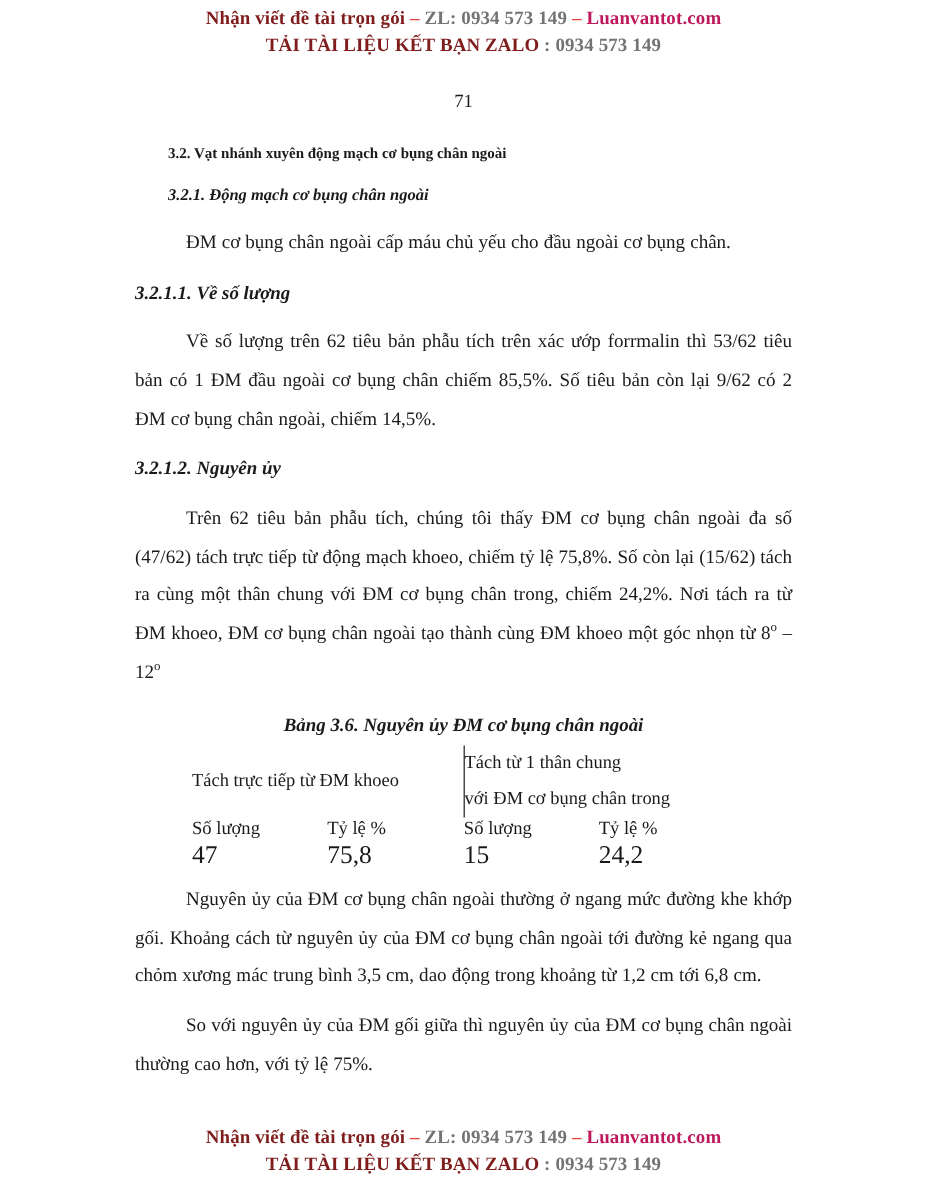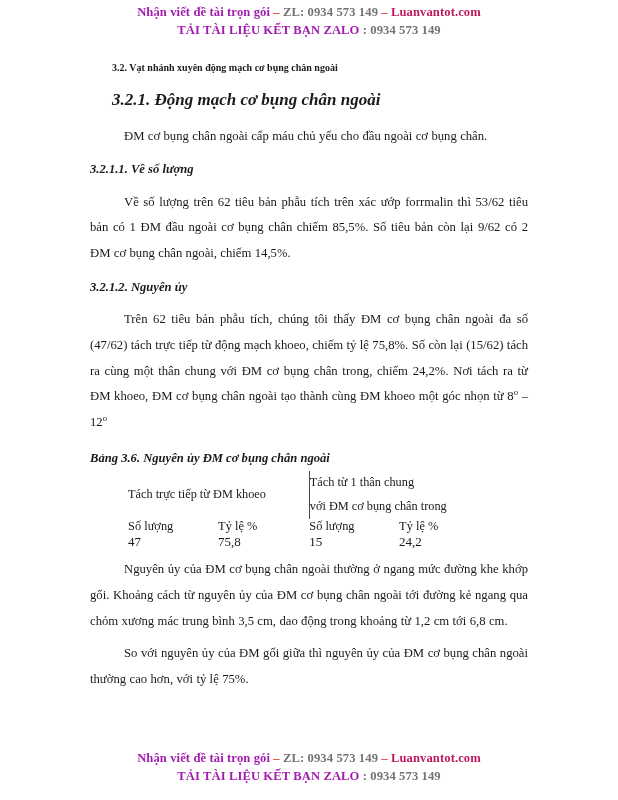--- a/index.html
+++ b/index.html
@@ -34,21 +34,21 @@
   .promo-top {
     padding-top: 4px;
   }
   .promo-line {
     white-space: nowrap;
     font-size: 12.6px;
   }
   .promo-line.second {
     font-size: 12.6px;
   }
-  .c-red   { color: #a21caf; margin-top: 23px; }
+  .c-red   { color: #7f1d1d; margin-top: 23px; }
   .c-blue  { color: #737373; }
   .c-green { color: #be185d; }
   .c-dash  { color: #e8453c; }
 
   
   .page-number {
     text-align: center;
     font-size: 12.5px;
     margin-top: 20px;
     color: #1a1a1a;
@@ -62,21 +62,21 @@
   }
 
   h2.sec {
     font-size: 10px;
     font-weight: bold;
     margin: 0 0 0 0;
     padding: 6px 0 2px 22px;
     line-height: 1.55;
   }
   h3.subsec {
-    font-size: 17px;
+    font-size: 11px;
     font-weight: bold;
     font-style: italic;
     margin: 0;
     padding: 10px 0 2px 22px;
     line-height: 1.55;
   }
   h4.subsubsec {
     font-size: 12.6px;
     font-weight: bold;
     font-style: italic;
@@ -96,21 +96,21 @@
   p.para.tight { padding-top: 7px; }
 
   sup.deg {
     font-size: 0.68em;
     vertical-align: super;
     line-height: 0;
   }
 
   
   .table-caption {
-    text-align: left;
+    text-align: center;
     font-size: 12.6px;
     font-weight: bold;
     font-style: italic;
     margin: 13px 0 4px 0;
     line-height: 1.5;
   }
   table.data {
     border-collapse: collapse;
     width: 362px;
     margin: 0 auto;
@@ -136,21 +136,21 @@
     width: 181px;
   }
   .sub-row td {
     padding: 5px 4px 5px 4px;
     border-bottom: 1.1px solid #4a4a4a;
     font-size: 12.4px;
   }
   .val-row td {
     padding: 7px 4px 8px 4px;
     border-bottom: 1.1px solid #4a4a4a;
-    font-size: 13px;
+    font-size: 17px;
   }
   .col-q { width: 90px; }
   .col-p { width: 91px; }
 
   
   .promo-bottom {
     position: absolute;
     left: 0;
     right: 0;
     bottom: 14px;
@@ -163,20 +163,21 @@
 
   <div class="promo promo-top">
     <div class="promo-line">
       <span class="c-red">Nhận viết đề tài trọn gói</span><span class="c-dash"> – </span><span class="c-blue">ZL: 0934 573 149</span><span class="c-dash"> – </span><span class="c-green">Luanvantot.com</span>
     </div>
     <div class="promo-line second">
       <span class="c-red">TẢI TÀI LIỆU KẾT BẠN ZALO</span><span class="c-blue"> : </span><span class="c-blue">0934 573 149</span>
     </div>
   </div>
 
+  <div class="page-number">71</div>
 
   <div class="content">
 
     <h2 class="sec">3.2. Vạt nhánh xuyên động mạch cơ bụng chân ngoài</h2>
 
     <h3 class="subsec">3.2.1. Động mạch cơ bụng chân ngoài</h3>
 
     <p class="para">ĐM cơ bụng chân ngoài cấp máu chủ yếu cho đầu ngoài cơ bụng chân.</p>
 
     <h4 class="subsubsec">3.2.1.1. Về số lượng</h4>

